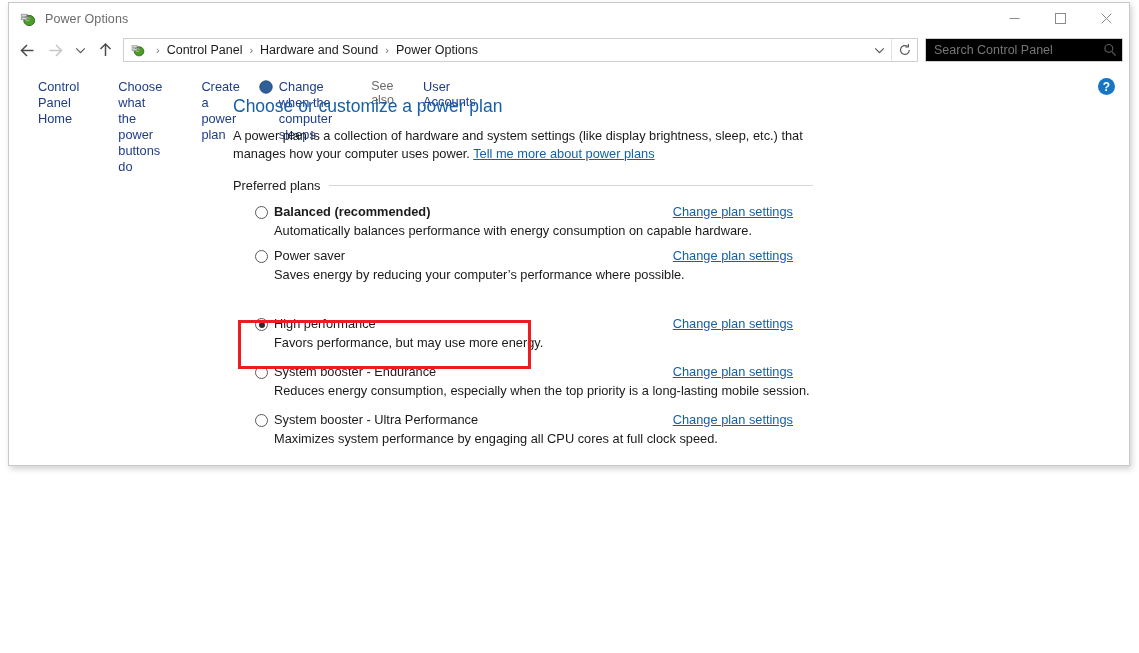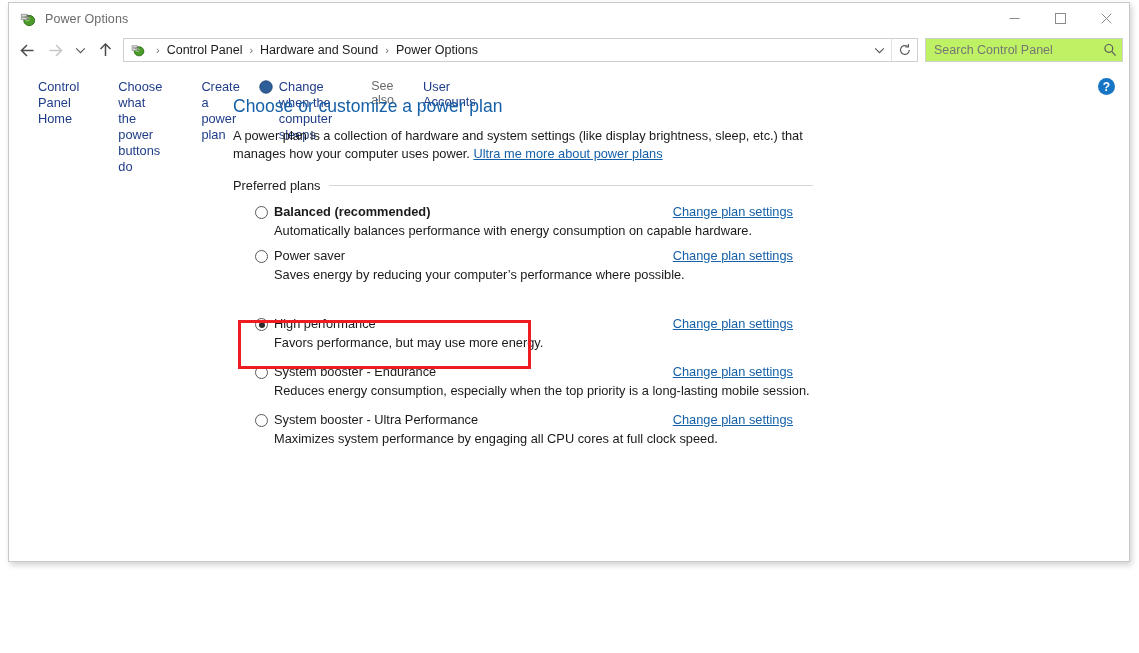--- a/index.html
+++ b/index.html
@@ -12,21 +12,21 @@
     height: 653px;
     font-family: "Liberation Sans", sans-serif;
     overflow: hidden;
   }
 
   .window {
     position: absolute;
     left: 8px;
     top: 2px;
     width: 1122px;
-    height: 560px;
+    height: 464px;
     background: #ffffff;
     border: 1px solid #c9c9c9;
     box-sizing: border-box;
     box-shadow: 2px 3px 6px rgba(0,0,0,0.18);
     display: flex;
     flex-direction: column;
   }
 
   
   .titlebar {
@@ -130,21 +130,21 @@
     display: flex; align-items: center; justify-content: center;
     flex: 0 0 25px;
     border-left: 1px solid #e2e2e2;
   }
 
   .searchbox {
     width: 198px;
     height: 24px;
     margin-left: 7px;
     border: 1px solid #cfcfcf;
-    background: #bef264;
+    background: #000000;
     display: flex;
     align-items: center;
     box-sizing: border-box;
     flex: 0 0 198px;
   }
   .searchbox .sp {
     flex: 1 1 auto;
     font-size: 12.5px;
     color: #767676;
     padding-left: 8px;
@@ -489,21 +489,21 @@
       <div class="see-also-link">User Accounts</div>
     </div>
 
     <div class="content">
 
       <div class="help-btn">?</div>
 
       <h1 class="page-title">Choose or customize a power plan</h1>
 
       <div class="page-desc">
-        <span>A power plan is a collection of hardware and system settings (like display brightness, sleep, etc.) that manages how your computer uses power. </span><a href="#">Ultra me more about power plans</a>
+        <span>A power plan is a collection of hardware and system settings (like display brightness, sleep, etc.) that manages how your computer uses power. </span><a href="#">Tell me more about power plans</a>
       </div>
 
       <div class="group">
         <div class="group-head">
           <span class="group-label">Preferred plans</span>
           <span class="group-rule"></span>
         </div>
 
         <div class="plan">
           <div class="plan-row">

